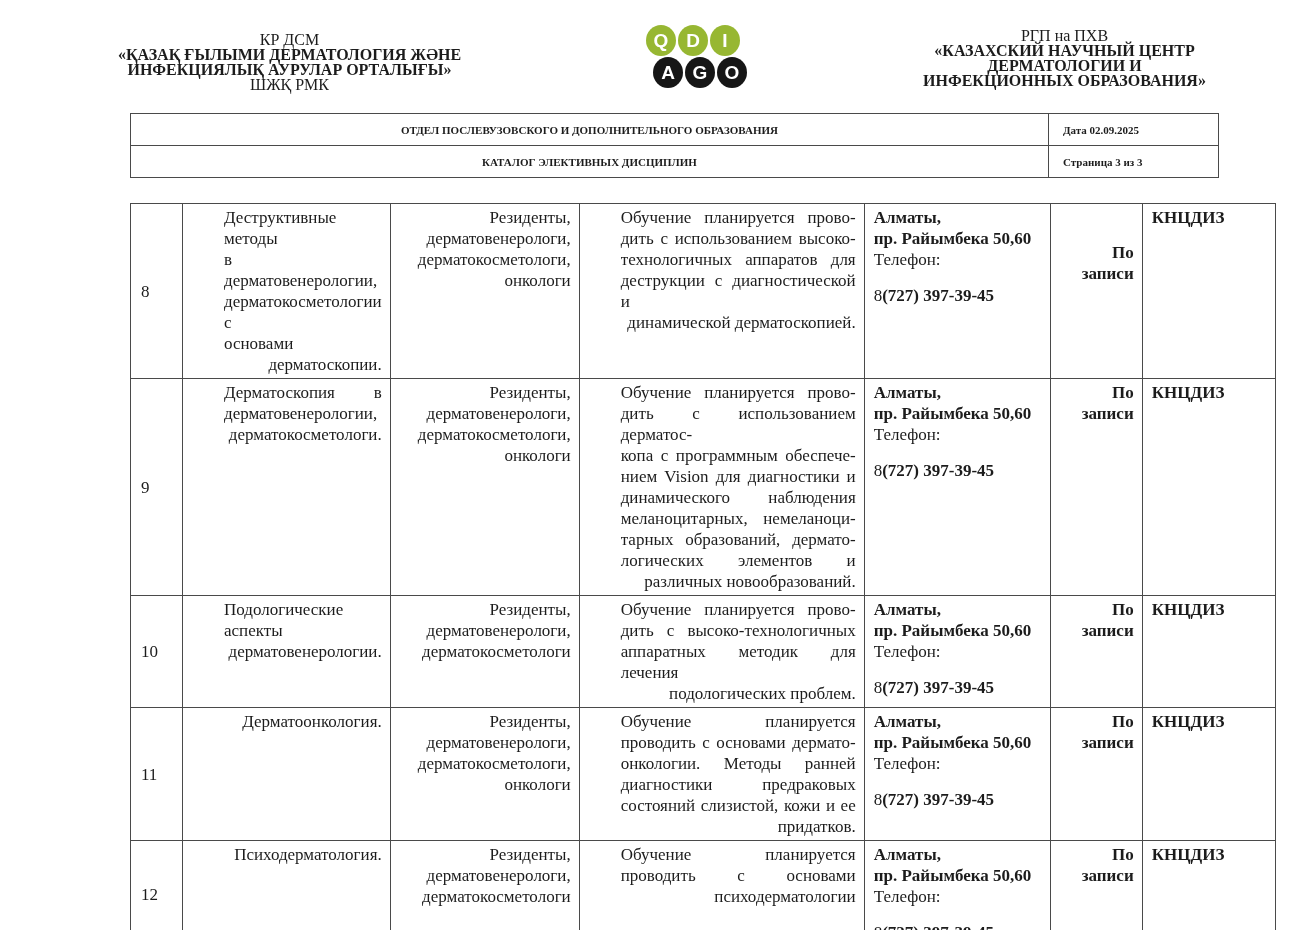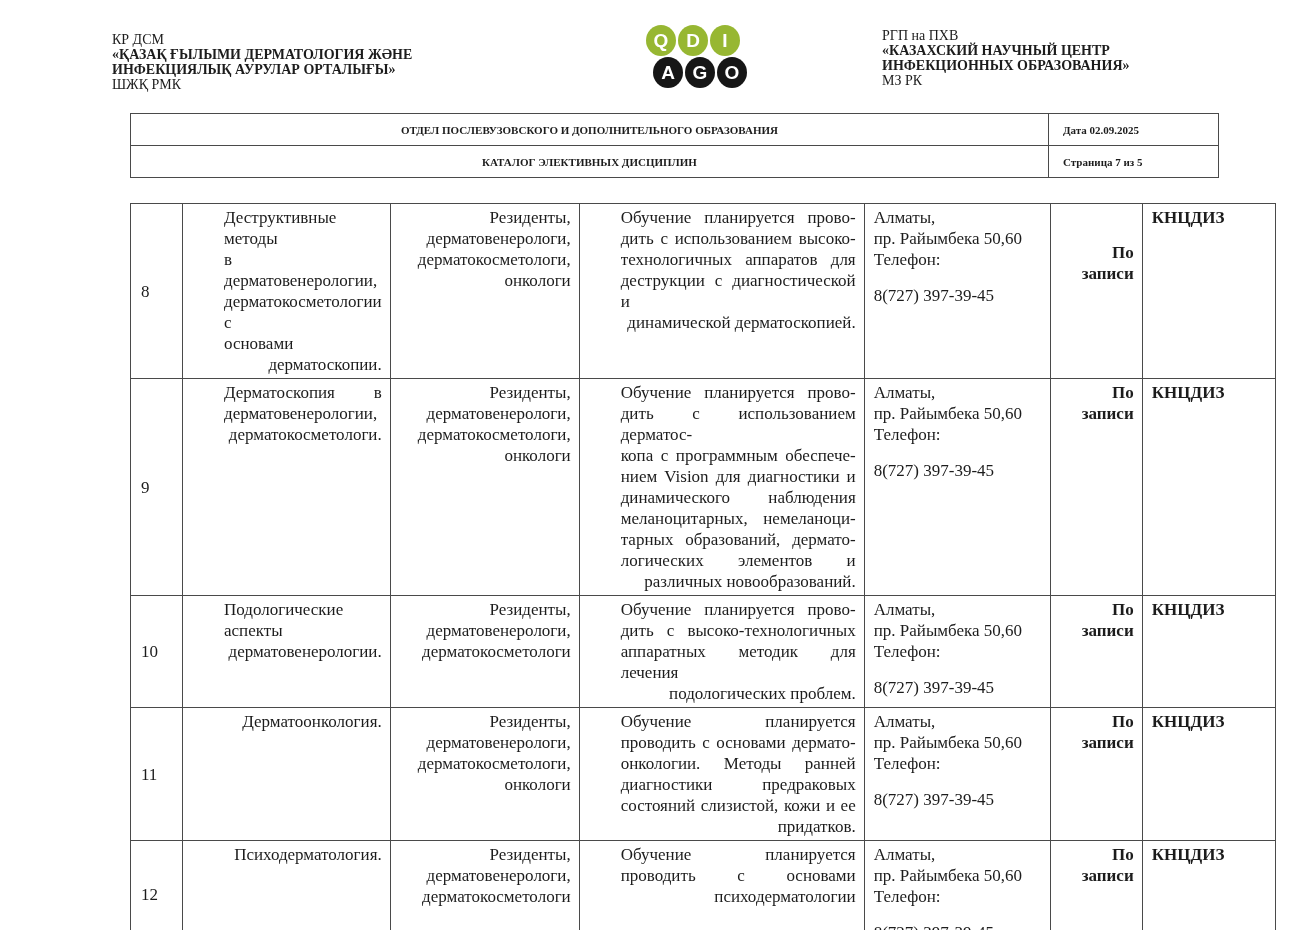--- a/index.html
+++ b/index.html
@@ -1,21 +1,21 @@
 <!DOCTYPE html>
 <html><head>
 <meta charset="utf-8">
 <style>
   html,body{margin:0;padding:0;}
   body{
     width:1315px;height:930px;background:#ffffff;overflow:hidden;position:relative;
     font-family:"Liberation Serif", serif;color:#1c1c1c;
   }
   
-  .org-block{position:absolute;font-size:14px;line-height:15px;font-family:Liberation Serif, serif;}
+  .org-block{position:absolute;text-align:center;font-size:16px;line-height:15px;font-family:Liberation Serif, serif;}
   .org-left{left:112px;top:32px;width:355px;}
   .org-right{left:882px;top:28px;width:365px;}
   .org-block .b{font-weight:bold;}
   .logo{position:absolute;left:646px;top:25px;}
   .logo-row{display:flex;}
   .logo-row.second{margin-left:7px;margin-top:1px;}
   .circle{
     width:30px;height:31px;border-radius:50%;display:flex;align-items:center;justify-content:center;
     color:#ffffff;font:bold 19px "Liberation Sans", sans-serif;margin-right:2px;
   }
@@ -30,21 +30,21 @@
   .doc-header tr{height:32px;}
   
   .catalog{
     position:absolute;left:130px;top:203px;border-collapse:collapse;table-layout:fixed;
     font-size:17px;line-height:21px;
   }
   .catalog td{border:1.5px solid #4a4a4a;vertical-align:top;padding:3px 8px 3px 9px;overflow:hidden;}
   .catalog td.num{vertical-align:middle;padding-left:10px;}
   .jl{text-align:justify;text-align-last:justify;margin-left:32px;}
   .pl{text-align:right;}
-  .b{font-weight:normal;}
+  .b{font-weight:bold;}
   .phone-line{margin-top:15px;}
   .sched{font-weight:bold;}
   .sched-offset{padding-top:38px !important;}
   .org-cell{font-weight:bold;}
 </style>
 </head>
 <body>
 
 <div class="org-block org-left">
   <div>КР ДСМ</div>
@@ -62,33 +62,33 @@
   <div class="logo-row second">
       <span class="circle" style="background: rgb(22, 22, 22); color: rgb(255, 255, 255);">A</span>
       <span class="circle" style="background: rgb(22, 22, 22); color: rgb(255, 255, 255);">G</span>
       <span class="circle" style="background: rgb(22, 22, 22); color: rgb(255, 255, 255);">O</span>
     </div>
 </div>
 
 <div class="org-block org-right">
   <div>РГП на ПХВ</div>
   <div class="b">«КАЗАХСКИЙ НАУЧНЫЙ ЦЕНТР</div>
+  <div class="b">ДЕРМАТОЛОГИИ И</div>
   <div class="b">ИНФЕКЦИОННЫХ ОБРАЗОВАНИЯ»</div>
-  <div>МЗ РК</div>
 </div>
 
 <table class="doc-header">
   <tbody>
       <tr>
     <td class="title-cell">ОТДЕЛ ПОСЛЕВУЗОВСКОГО И ДОПОЛНИТЕЛЬНОГО ОБРАЗОВАНИЯ</td>
     <td class="meta-cell">Дата 02.09.2025</td>
   </tr>
   <tr>
     <td class="title-cell">КАТАЛОГ ЭЛЕКТИВНЫХ ДИСЦИПЛИН</td>
-    <td class="meta-cell">Страница 7 из 5</td>
+    <td class="meta-cell">Страница 3 из 3</td>
   </tr>
 </tbody>
   </table>
 
 <table class="catalog">
   <colgroup>
     <col style="width:52px">
       <col style="width:206px">
       <col style="width:189px">
     <col style="width:285px">

